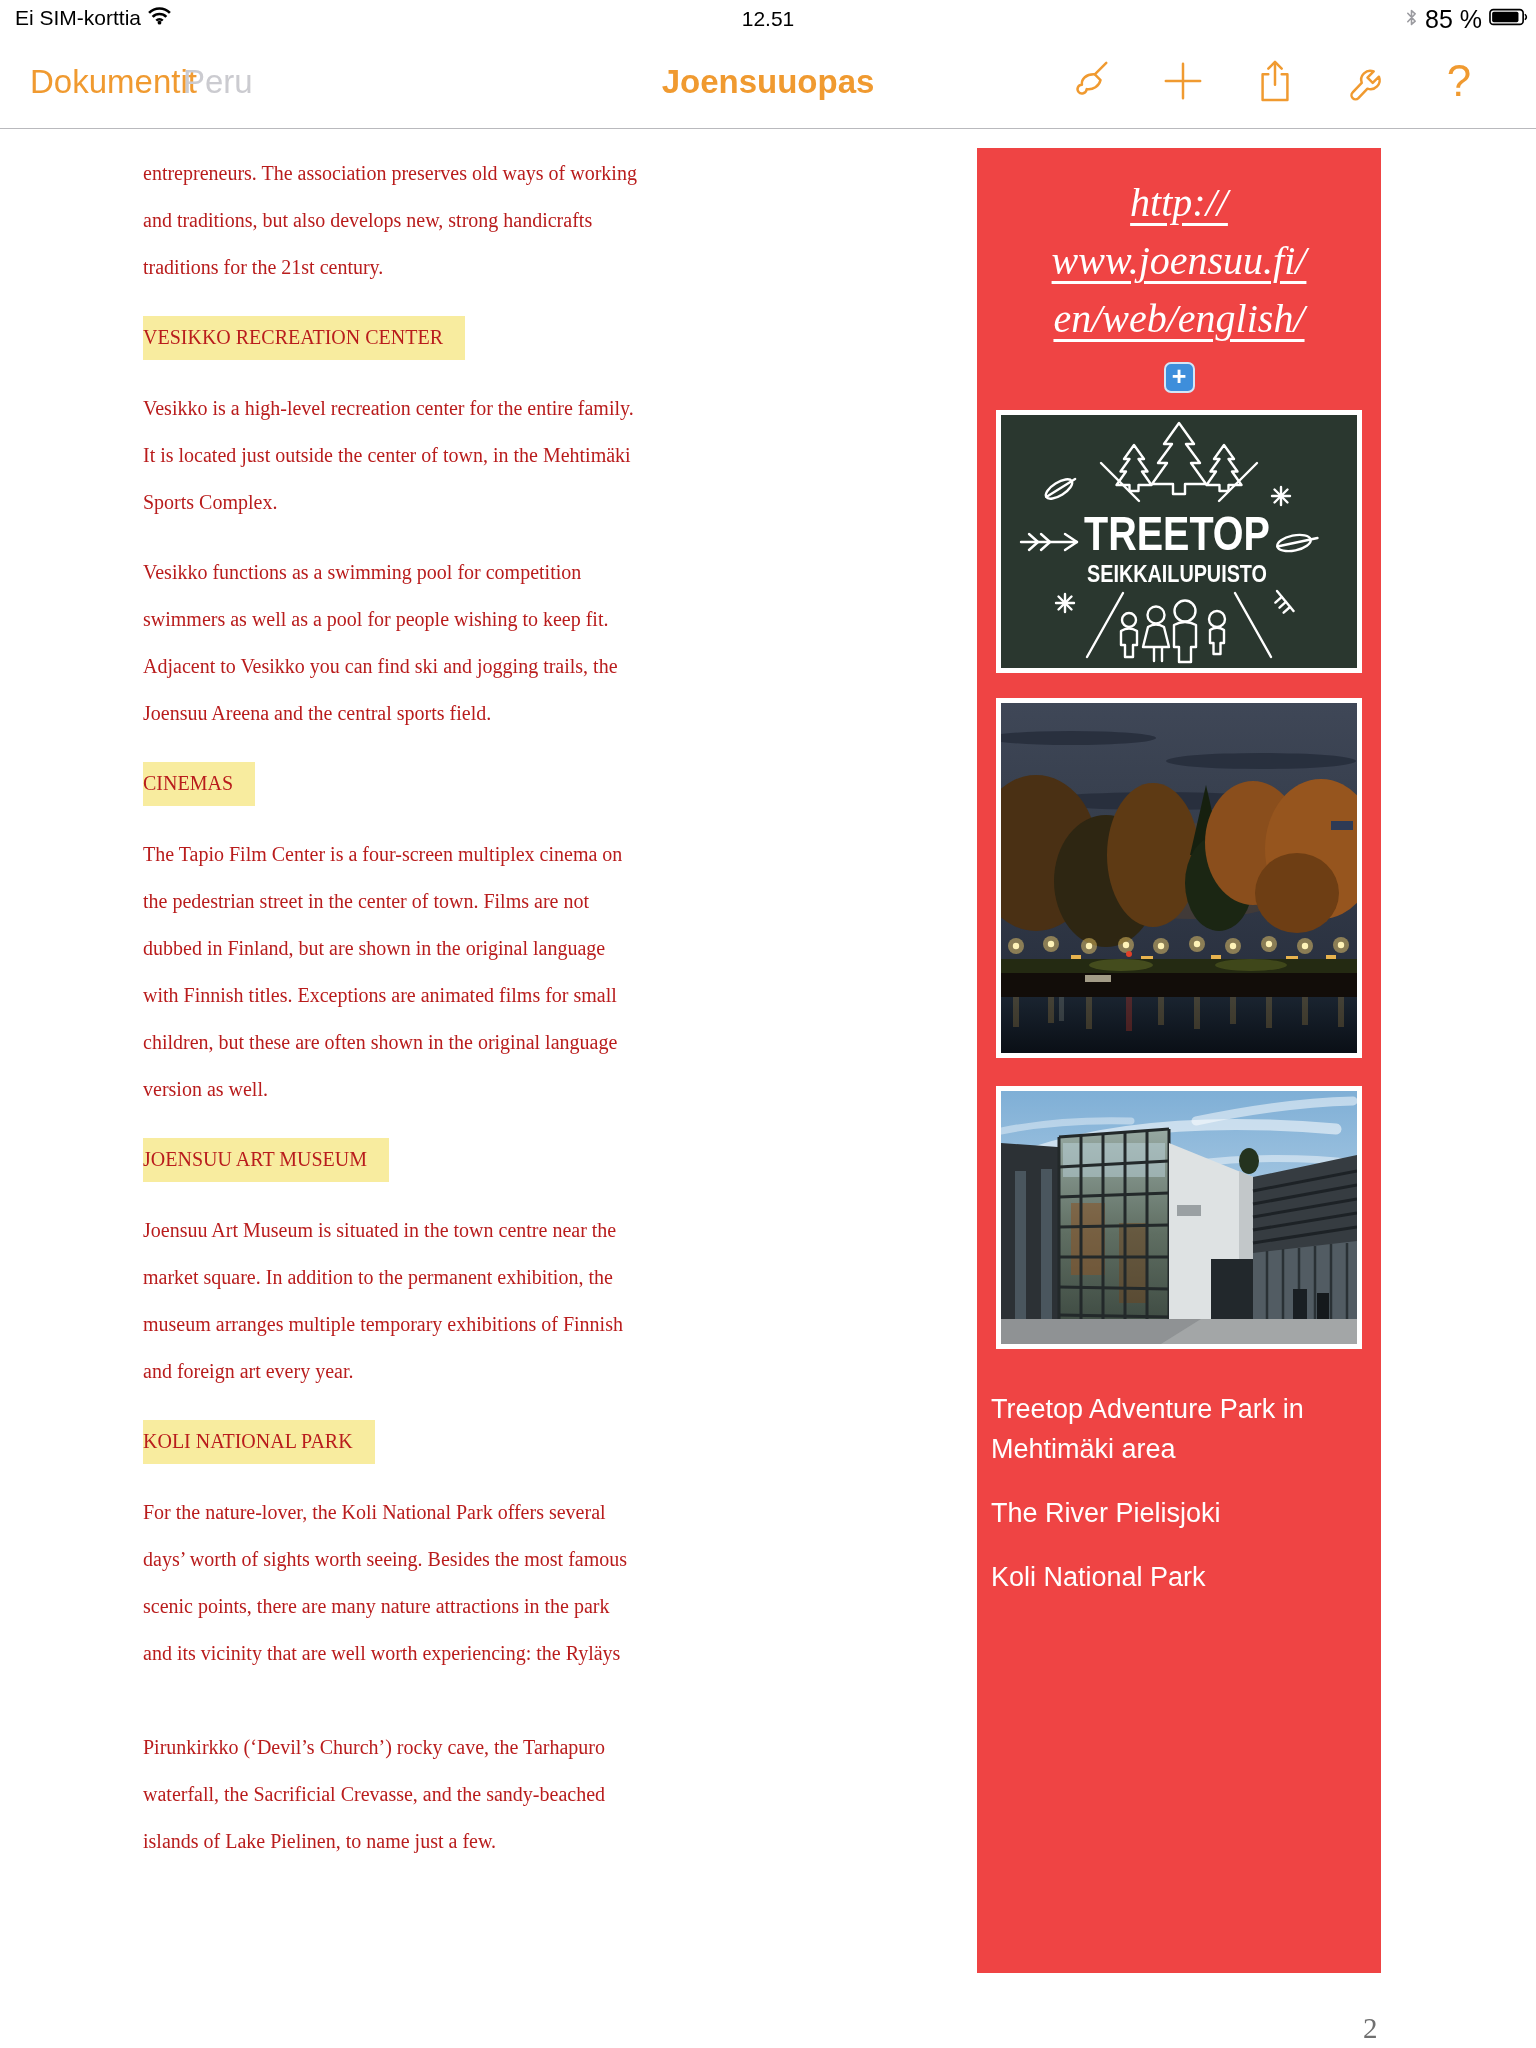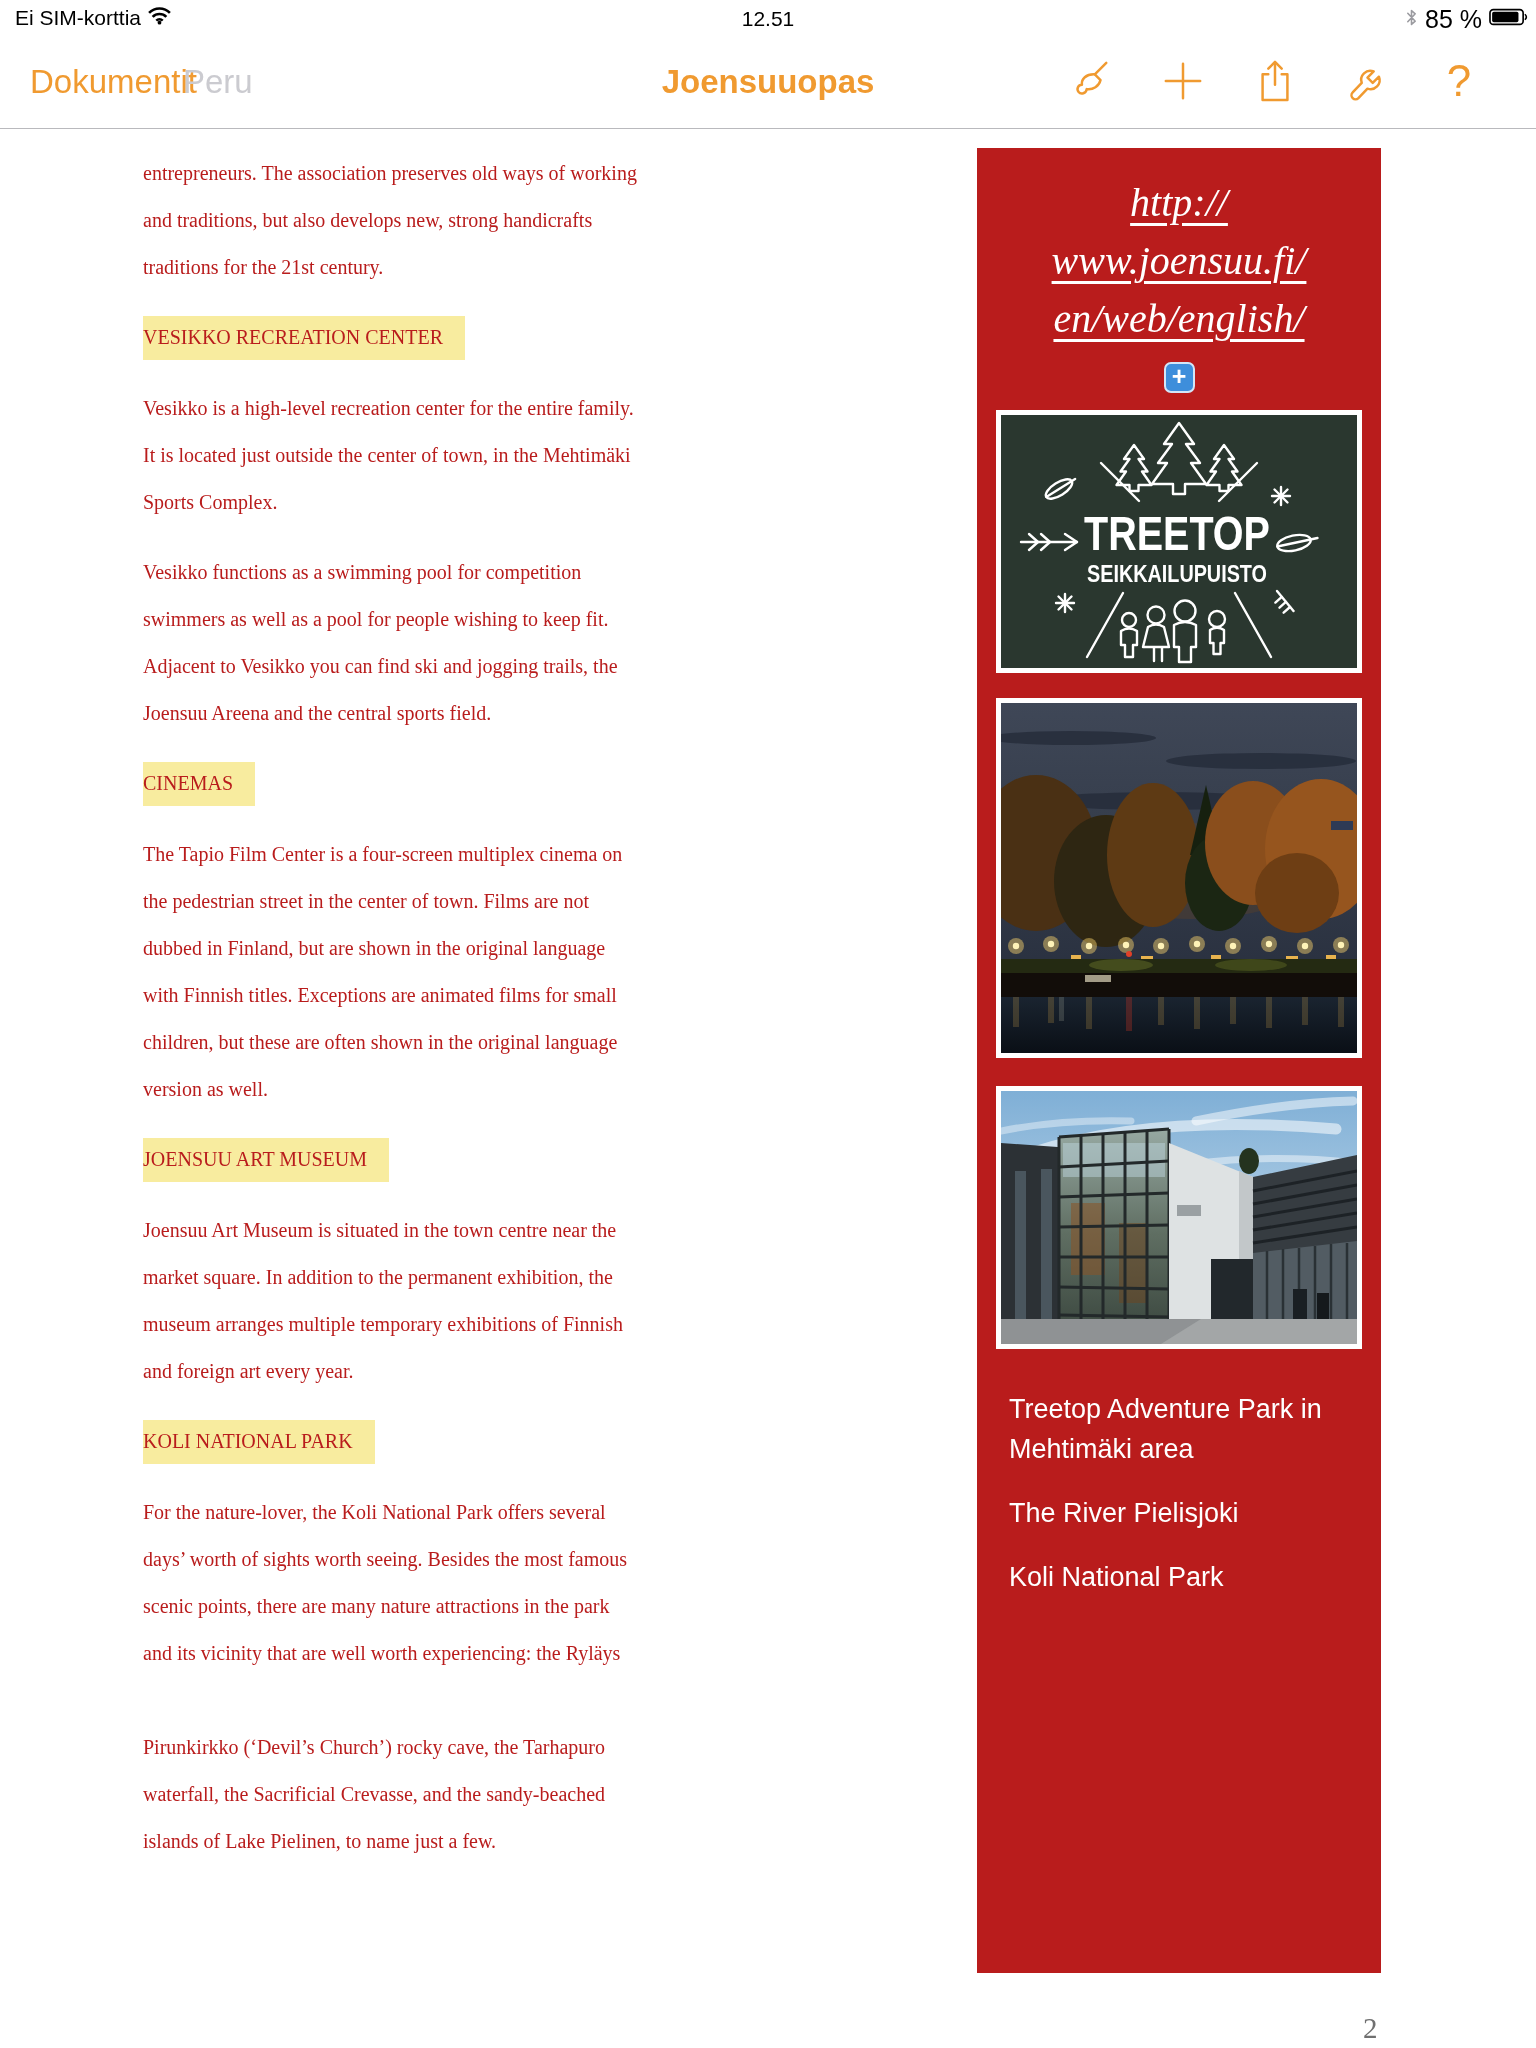--- a/index.html
+++ b/index.html
@@ -23,32 +23,32 @@
   .nav-icon svg{display:block;}
 
   
   .doc{position:absolute;left:143px;top:150px;width:820px;overflow:hidden;
        font-family:"Liberation Serif",serif;font-size:20px;line-height:47px;color:#b91c1c;}
   .doc p{margin:0 0 23px 0;}
   .doc .line{white-space:nowrap;}
   .hl{display:inline-block;background:#F8EC9F;line-height:38px;padding:2px 22px 4px 5px;margin:1px 0 25px -5px;}
 
   
-  .sidebar{position:absolute;left:977px;top:148px;width:404px;height:1825px;background:#b91c1c;}
+  .sidebar{position:absolute;left:977px;top:148px;width:404px;height:1825px;background:#ef4444;}
   .url{margin:26px 6px 0;text-align:center;font-family:"Liberation Serif",serif;font-style:italic;
        font-size:40px;line-height:58px;color:#fff;}
   .url .uline{text-decoration:underline;text-decoration-thickness:2.5px;text-underline-offset:7px;cursor:pointer;}
   .plusbtn{width:31px;height:31px;margin:14px auto 0;background:#3E8EDB;border:2px solid #D3E6F8;border-radius:7px;
            box-sizing:border-box;color:#fff;font-size:25px;line-height:25px;text-align:center;font-weight:bold;}
   figure{margin:0;border:5px solid #fff;box-sizing:content-box;}
   figure svg{display:block;}
   .fig-logo{width:356px;height:253px;margin:17px auto 0;}
   .fig-river{width:356px;height:350px;margin:25px auto 0;}
   .fig-bldg{width:356px;height:253px;margin:28px auto 0;}
-  .captions{margin-top:40px;padding:0 28px 0 32px;color:#fff;font-size:27px;line-height:40px;}
+  .captions{margin-top:40px;padding:0 28px 0 14px;color:#fff;font-size:27px;line-height:40px;}
   .cap{margin-bottom:24px;}
 
   .pagenum{position:absolute;left:1363px;top:2012px;font-family:"Liberation Serif",serif;font-size:29px;color:#707070;}
 </style>
 </head>
 <body>
 
 <div id="screen">
 
   <div class="statusbar">

